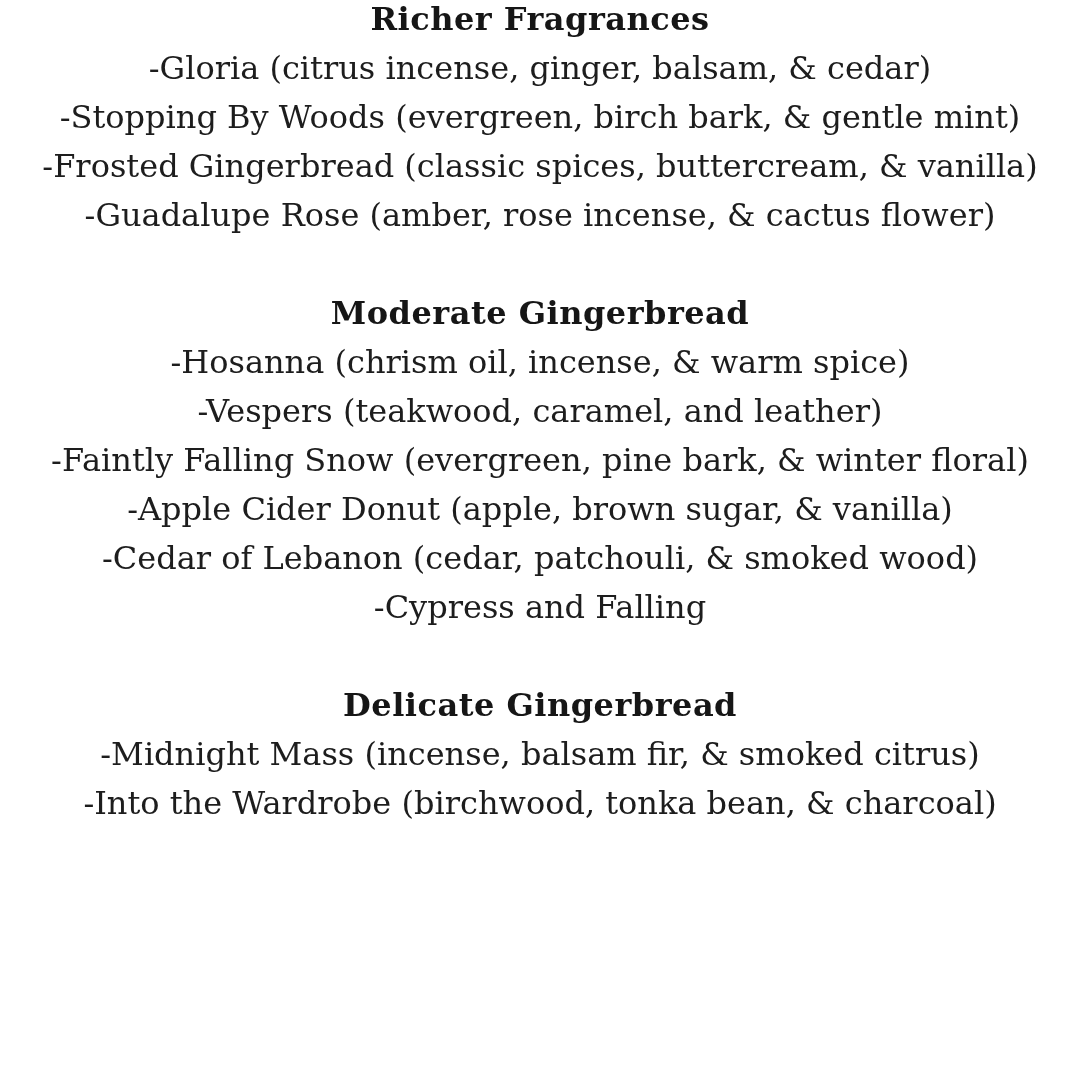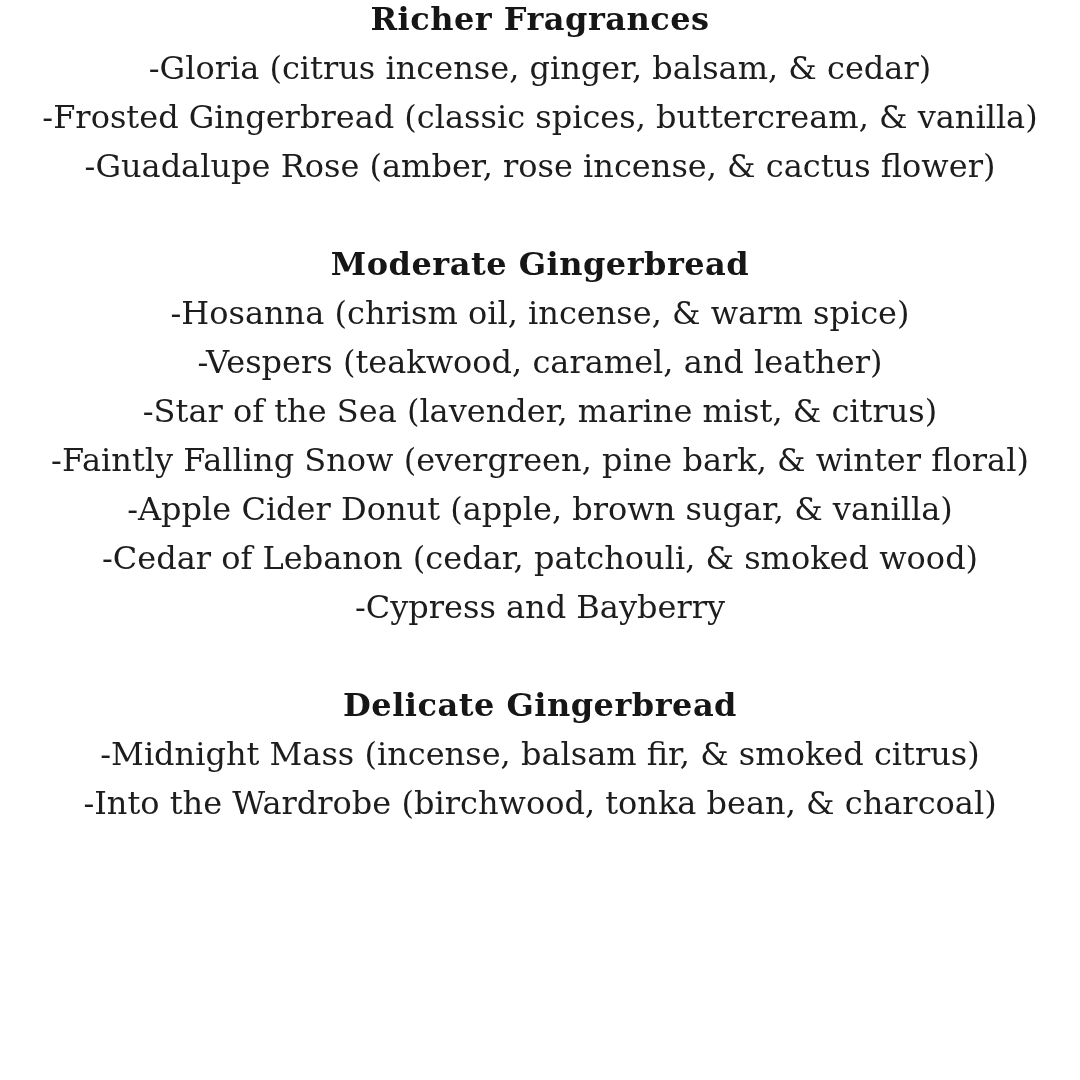--- a/index.html
+++ b/index.html
@@ -39,33 +39,33 @@
   }
 </style>
 </head>
 <body>
 
 <main class="page">
 
   <section class="section">
     <h2 class="section-heading">Richer Fragrances</h2>
     <div class="item">-Gloria (citrus incense, ginger, balsam, &amp; cedar)</div>
+    <div class="item">-Stopping By Woods (evergreen, birch bark, &amp; gentle mint)</div>
     <div class="item">-Frosted Gingerbread (classic spices, buttercream, &amp; vanilla)</div>
     <div class="item">-Guadalupe Rose (amber, rose incense, &amp; cactus flower)</div>
   </section>
 
   <section class="section">
     <h2 class="section-heading">Moderate Gingerbread</h2>
     <div class="item">-Hosanna (chrism oil, incense, &amp; warm spice)</div>
     <div class="item">-Vespers (teakwood, caramel, and leather)</div>
-    <div class="item">-Star of the Sea (lavender, marine mist, &amp; citrus)</div>
     <div class="item">-Faintly Falling Snow (evergreen, pine bark, &amp; winter floral)</div>
     <div class="item">-Apple Cider Donut (apple, brown sugar, &amp; vanilla)</div>
     <div class="item">-Cedar of Lebanon (cedar, patchouli, &amp; smoked wood)</div>
-    <div class="item">-Cypress and Bayberry</div>
+    <div class="item">-Cypress and Falling</div>
   </section>
 
   <section class="section">
     <h2 class="section-heading">Delicate Gingerbread</h2>
     <div class="item">-Midnight Mass (incense, balsam fir, &amp; smoked citrus)</div>
     <div class="item">-Into the Wardrobe (birchwood, tonka bean, &amp; charcoal)</div>
   </section>
 
 </main>
 

